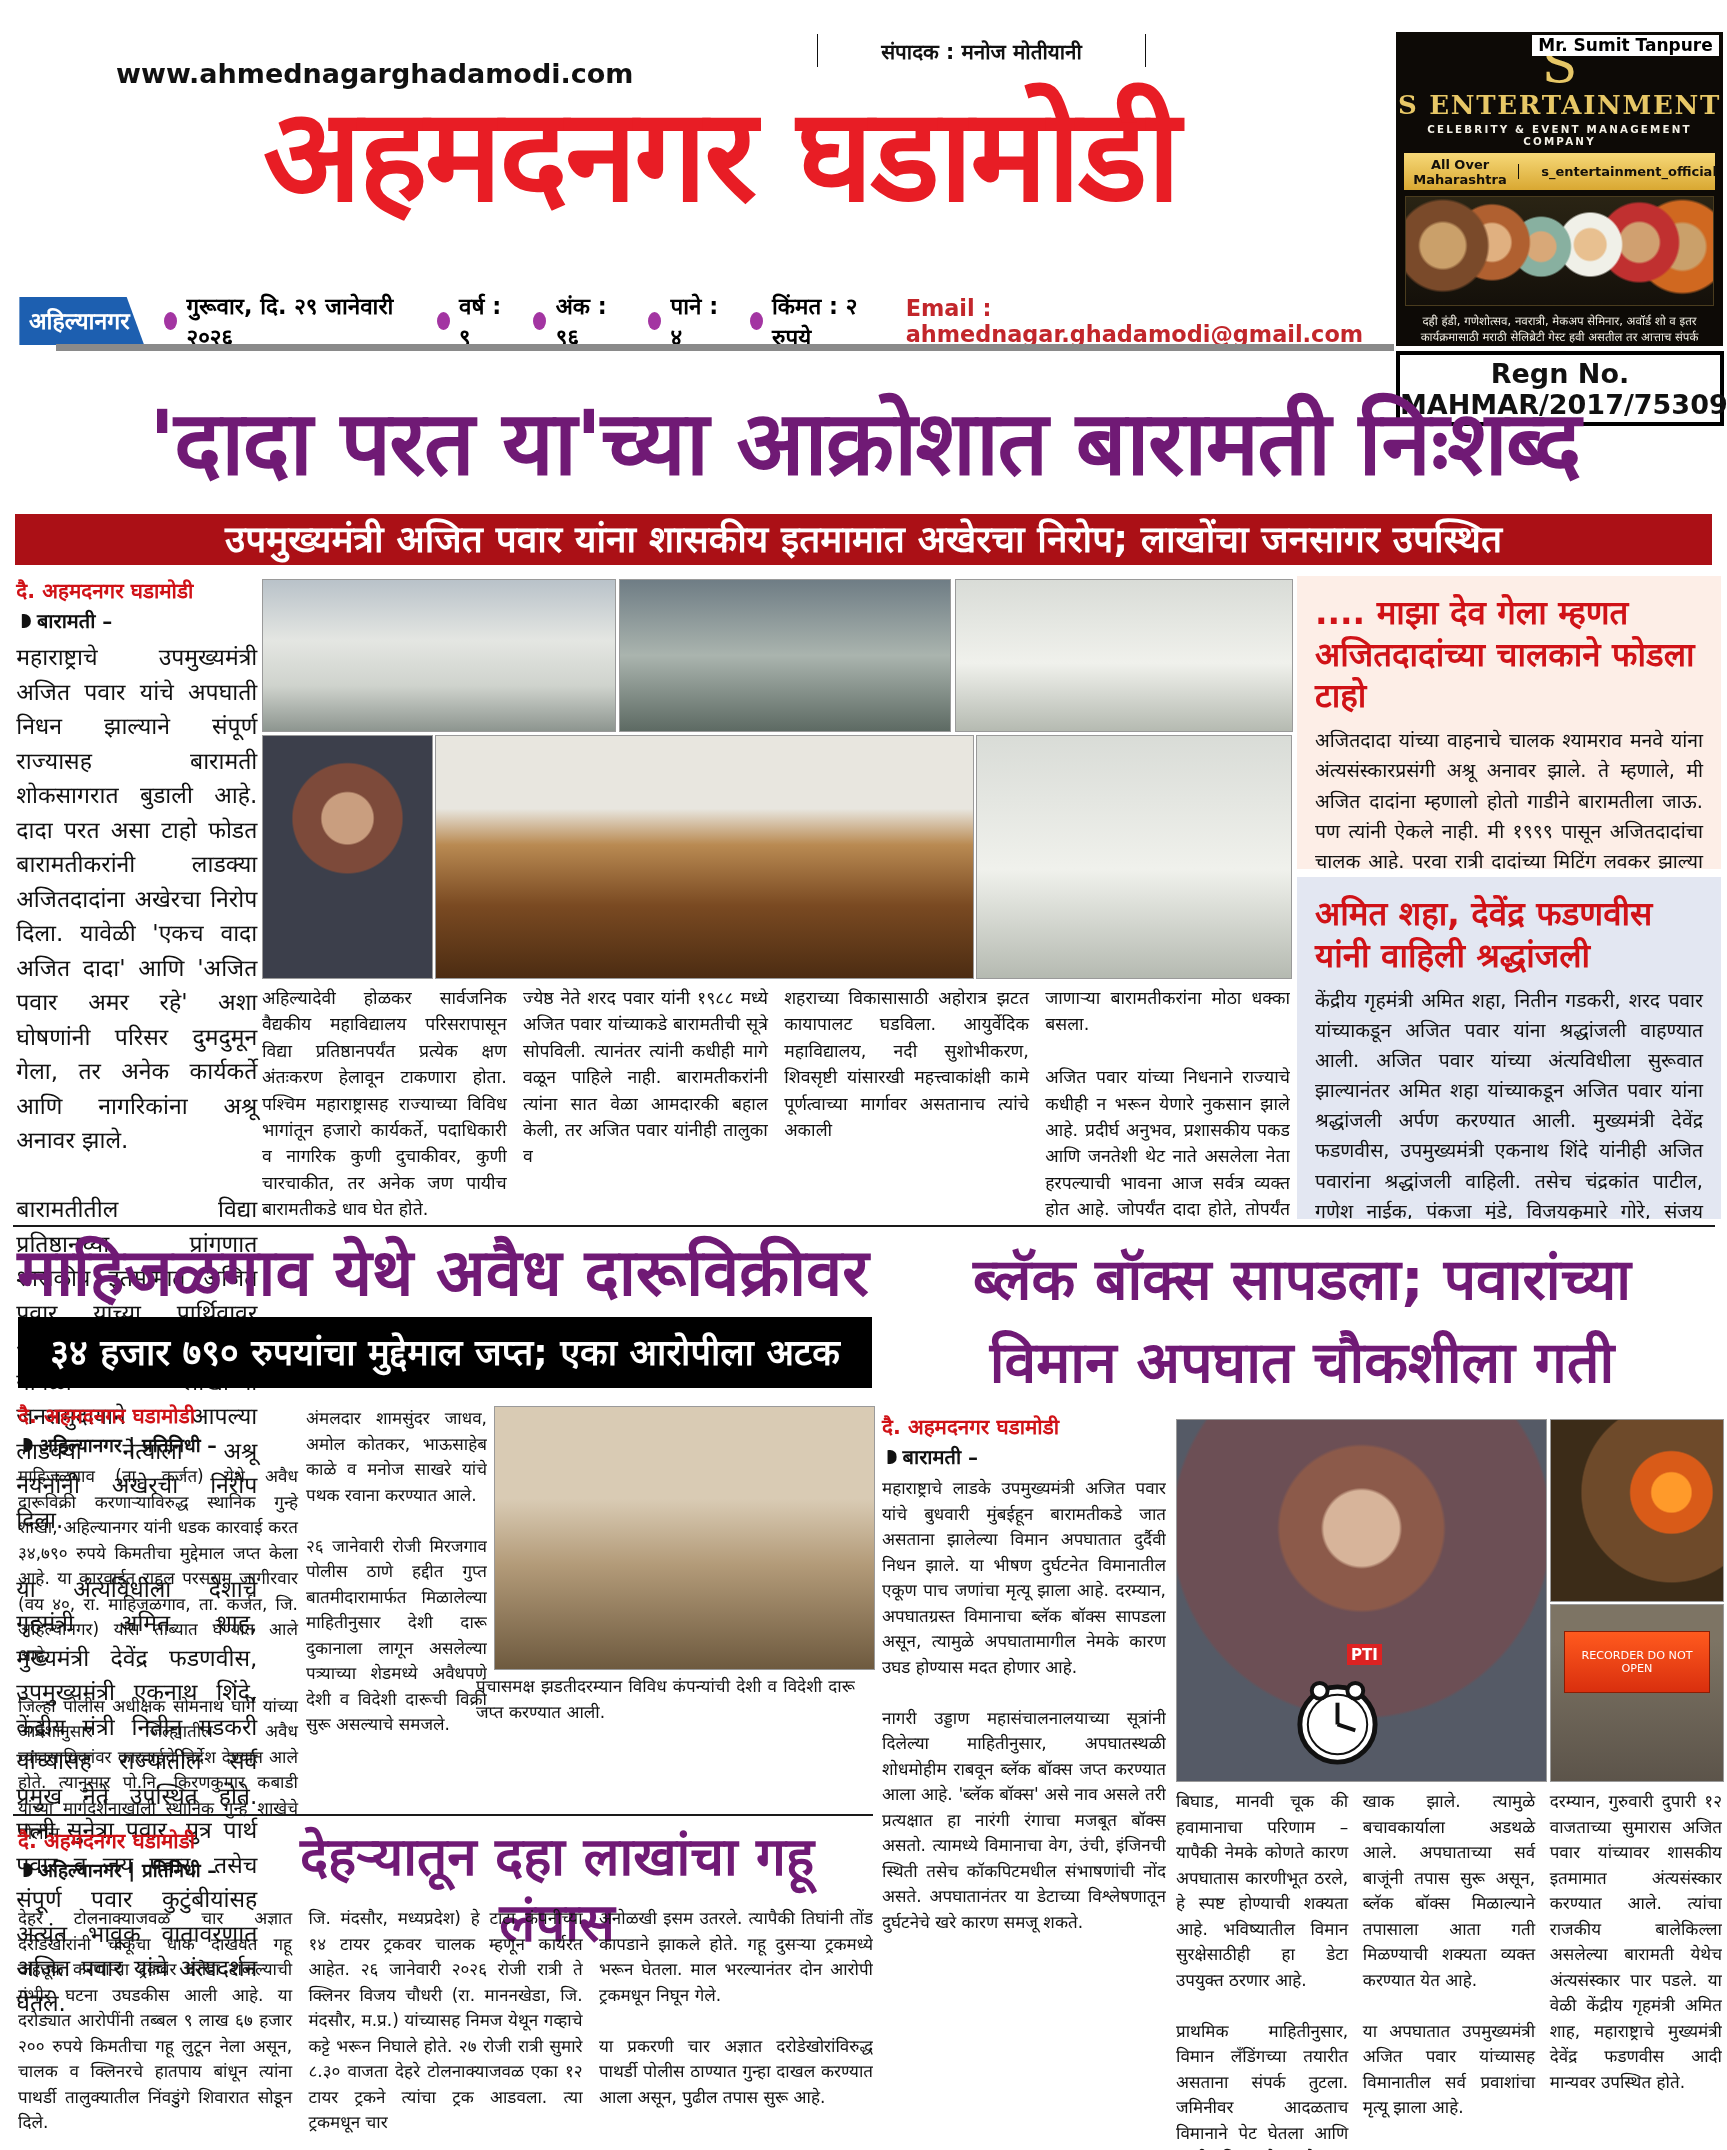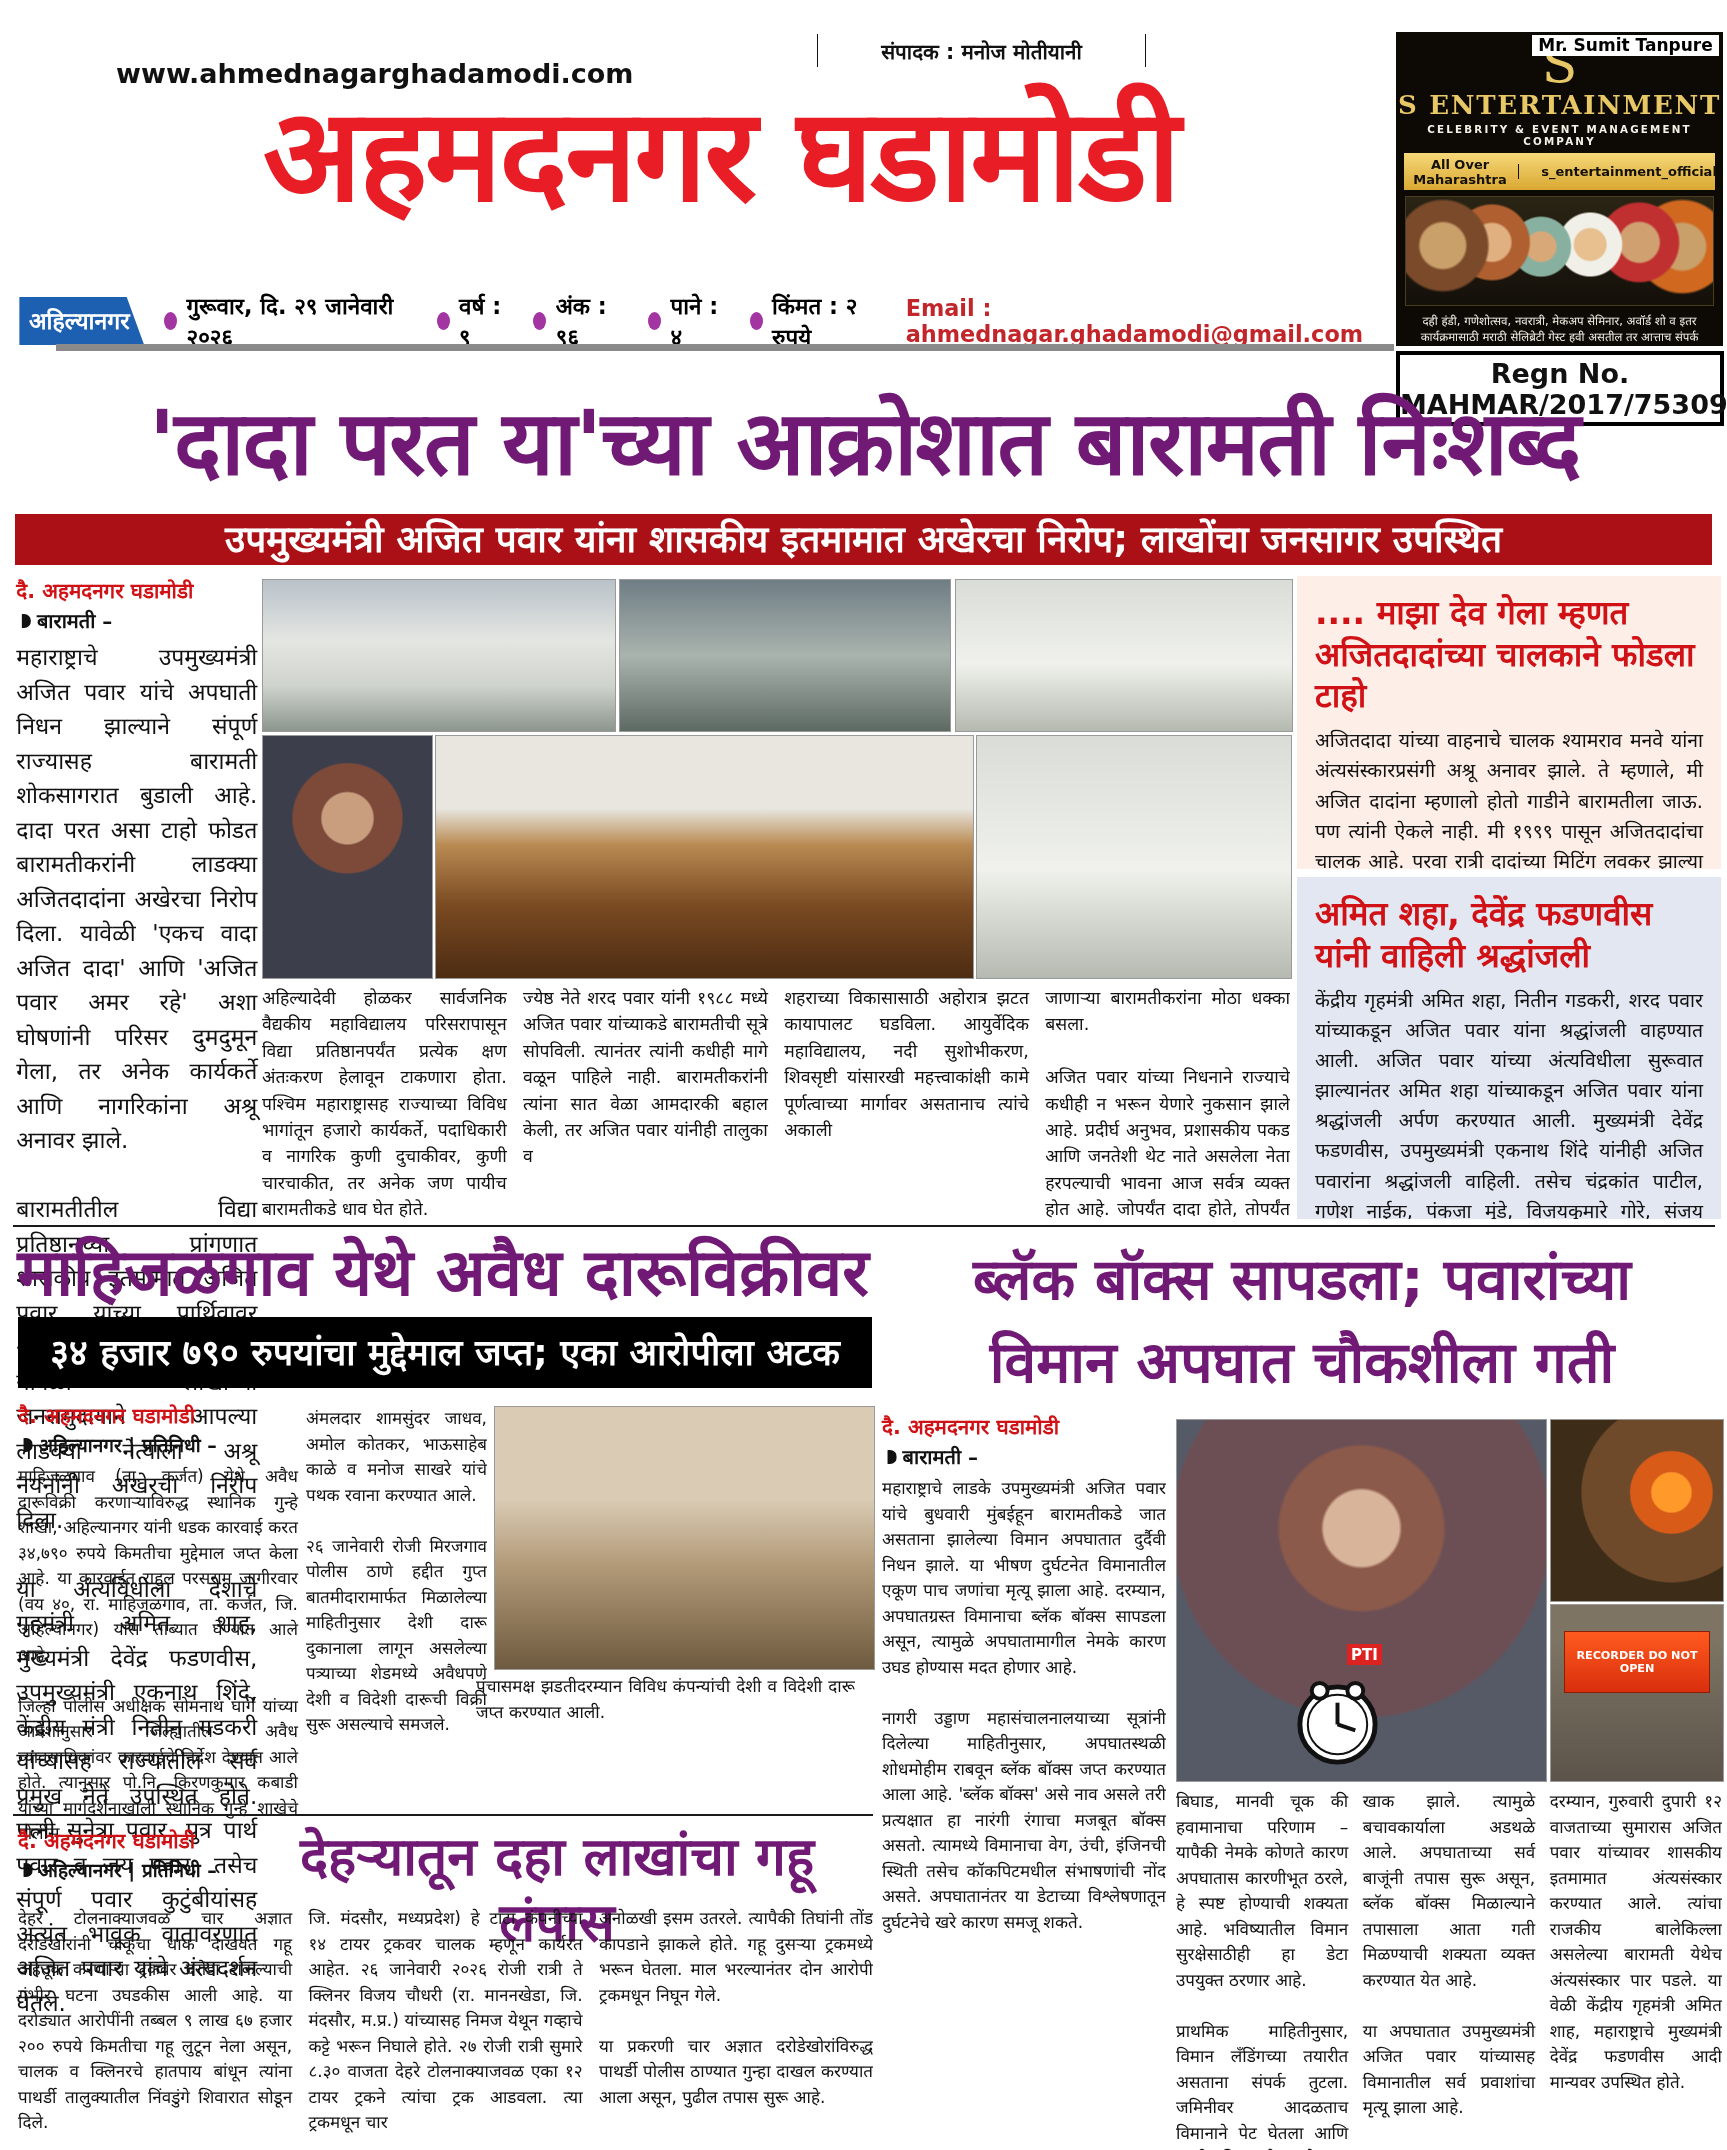--- a/index.html
+++ b/index.html
@@ -191,21 +191,21 @@
       <line x1="50" y1="52" x2="50" y2="30" stroke="#111" stroke-width="4"></line>
       <line x1="50" y1="52" x2="68" y2="58" stroke="#111" stroke-width="4"></line>
       <circle cx="32" cy="18" r="8" fill="#fff" stroke="#111" stroke-width="4"></circle>
       <circle cx="68" cy="18" r="8" fill="#fff" stroke="#111" stroke-width="4"></circle>
     </svg>
   </div>
 
   <div class="abs photo p-crash" style="left:1550px;top:1419px;width:172px;height:181px;"></div>
   <div class="abs photo p-recorder" style="left:1550px;top:1604px;width:172px;height:176px;">
     <div style="margin:26px 13px 0 13px;background:linear-gradient(180deg,#ff5a1e,#d92f0e);border:1.3px solid #8a1e06;
-         color:#fff;font-weight:700;font-size:11.2px;text-align:center;padding:17px 4.3px;">RECORDER DO NOT OPEN</div>
+         color:#fff;font-weight:400;font-size:11.2px;text-align:center;padding:17px 4.3px;">RECORDER DO NOT OPEN</div>
   </div>
 
   <div class="abs colwrap" style="left:1176px;top:1789px;width:546px;height:366px;overflow:hidden;gap:14.6px;">
     <div class="txt">बिघाड, मानवी चूक की हवामानाचा परिणाम – यापैकी नेमके कोणते कारण अपघातास कारणीभूत ठरले, हे स्पष्ट होण्याची शक्यता आहे. भविष्यातील विमान सुरक्षेसाठीही हा डेटा उपयुक्त ठरणार आहे.
 
 प्राथमिक माहितीनुसार, विमान लँडिंगच्या तयारीत असताना संपर्क तुटला. जमिनीवर आदळताच विमानाने पेट घेतला आणि आगीत विमानाचे अवशेष</div>
     <div class="txt">खाक झाले. त्यामुळे बचावकार्याला अडथळे आले. अपघाताच्या सर्व बाजूंनी तपास सुरू असून, ब्लॅक बॉक्स मिळाल्याने तपासाला आता गती मिळण्याची शक्यता व्यक्त करण्यात येत आहे.
 
 या अपघातात उपमुख्यमंत्री अजित पवार यांच्यासह विमानातील सर्व प्रवाशांचा मृत्यू झाला आहे.</div>
     <div class="txt">दरम्यान, गुरुवारी दुपारी १२ वाजताच्या सुमारास अजित पवार यांच्यावर शासकीय इतमामात अंत्यसंस्कार करण्यात आले. त्यांचा राजकीय बालेकिल्ला असलेल्या बारामती येथेच अंत्यसंस्कार पार पडले. या वेळी केंद्रीय गृहमंत्री अमित शाह, महाराष्ट्राचे मुख्यमंत्री देवेंद्र फडणवीस आदी मान्यवर उपस्थित होते.</div>

